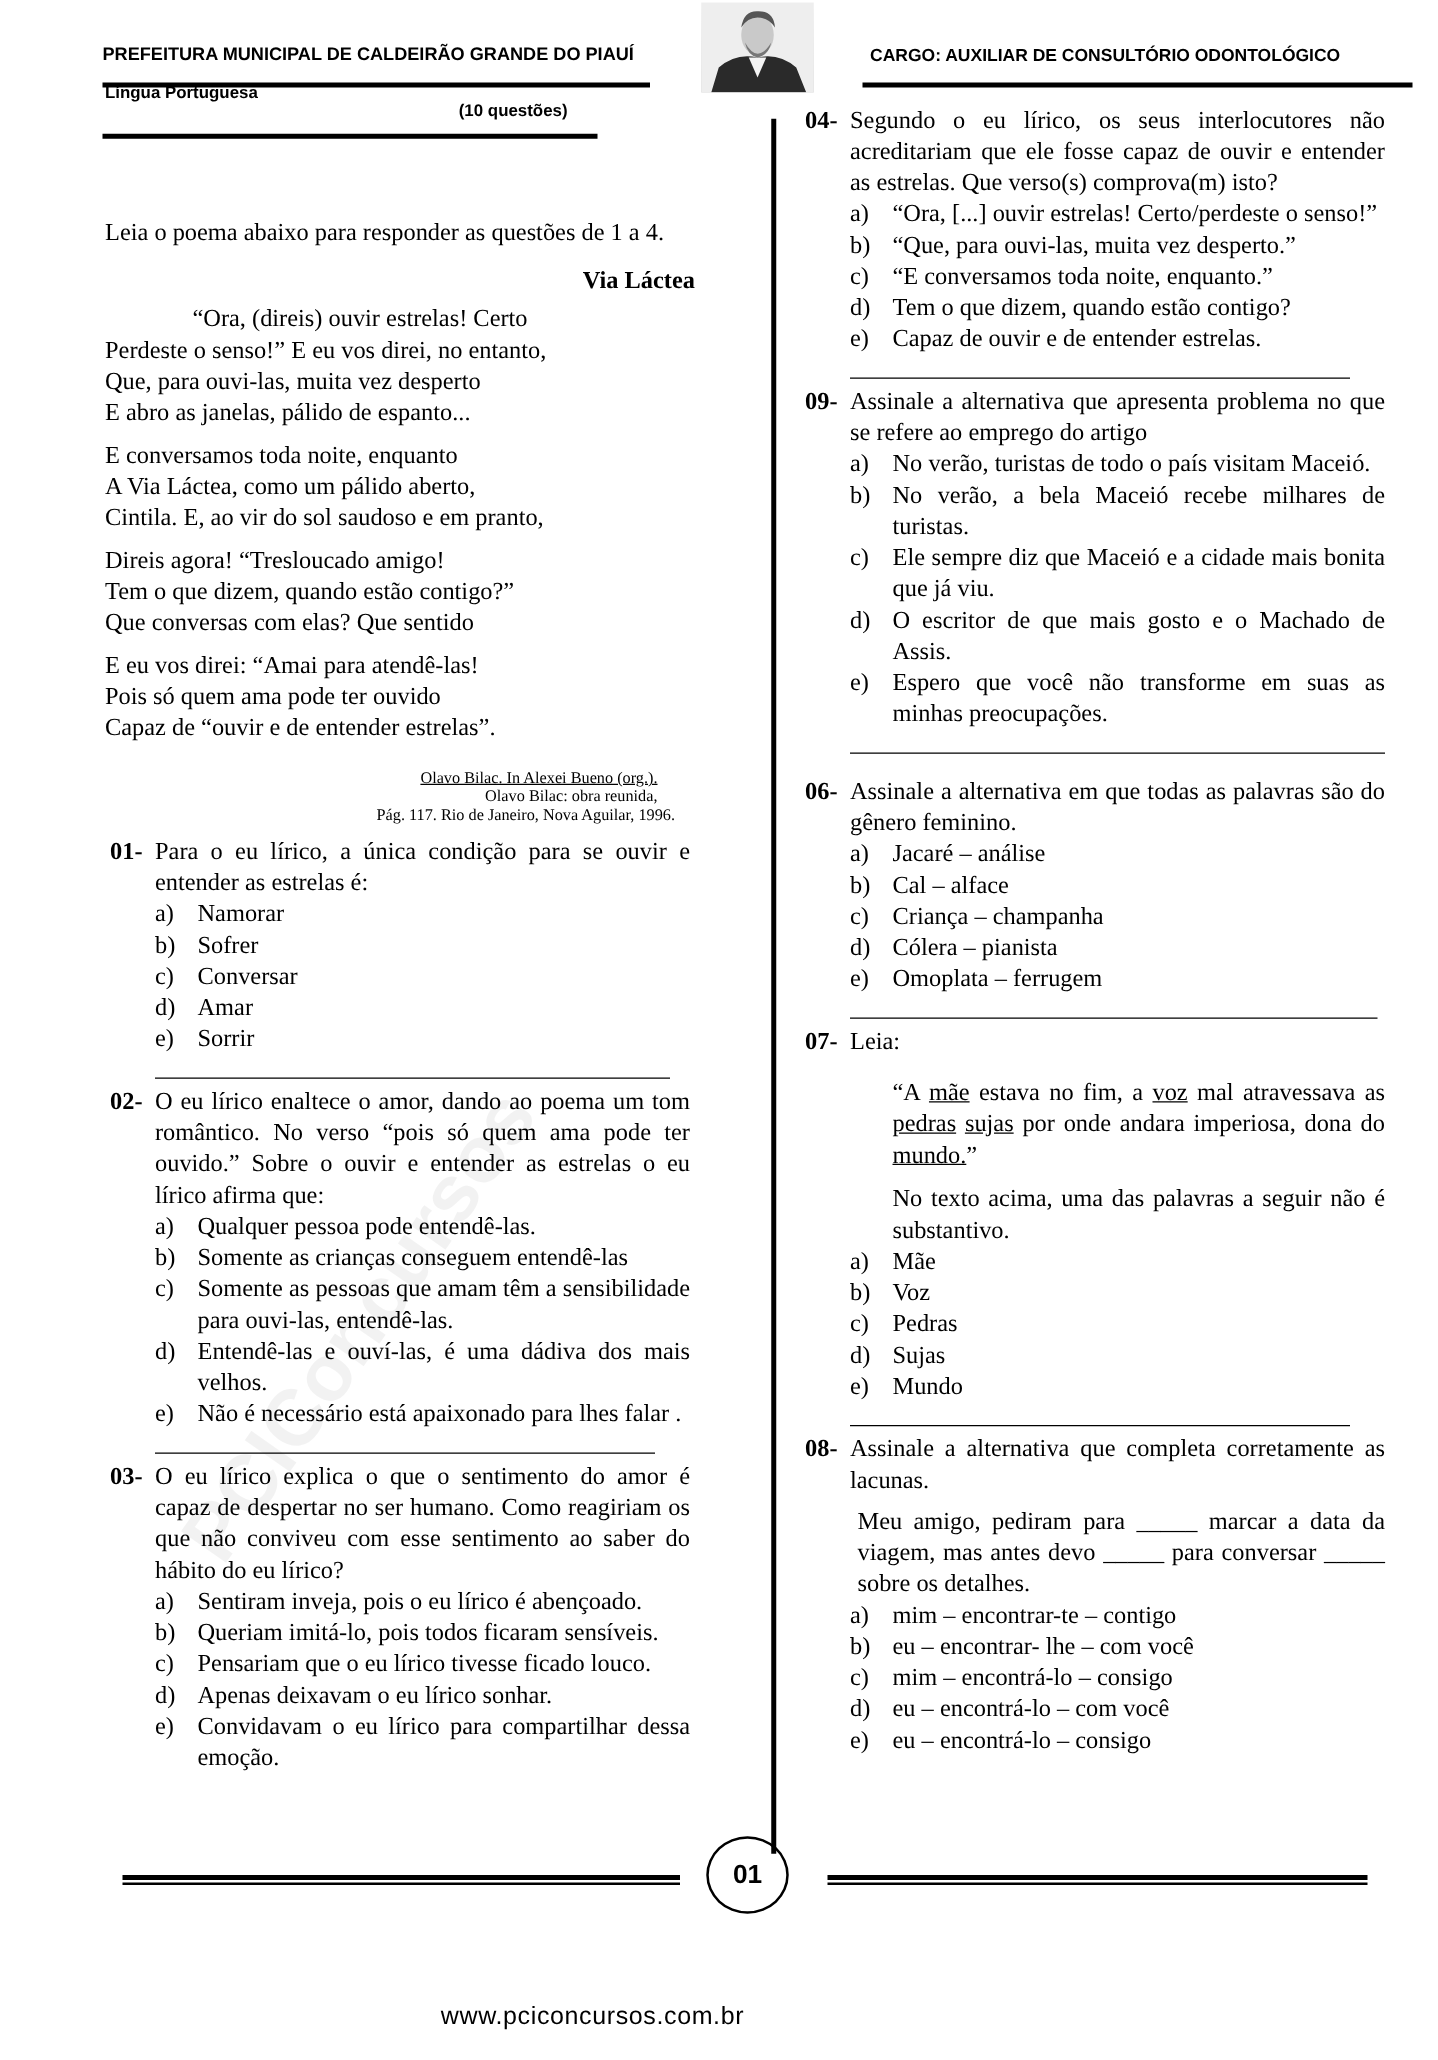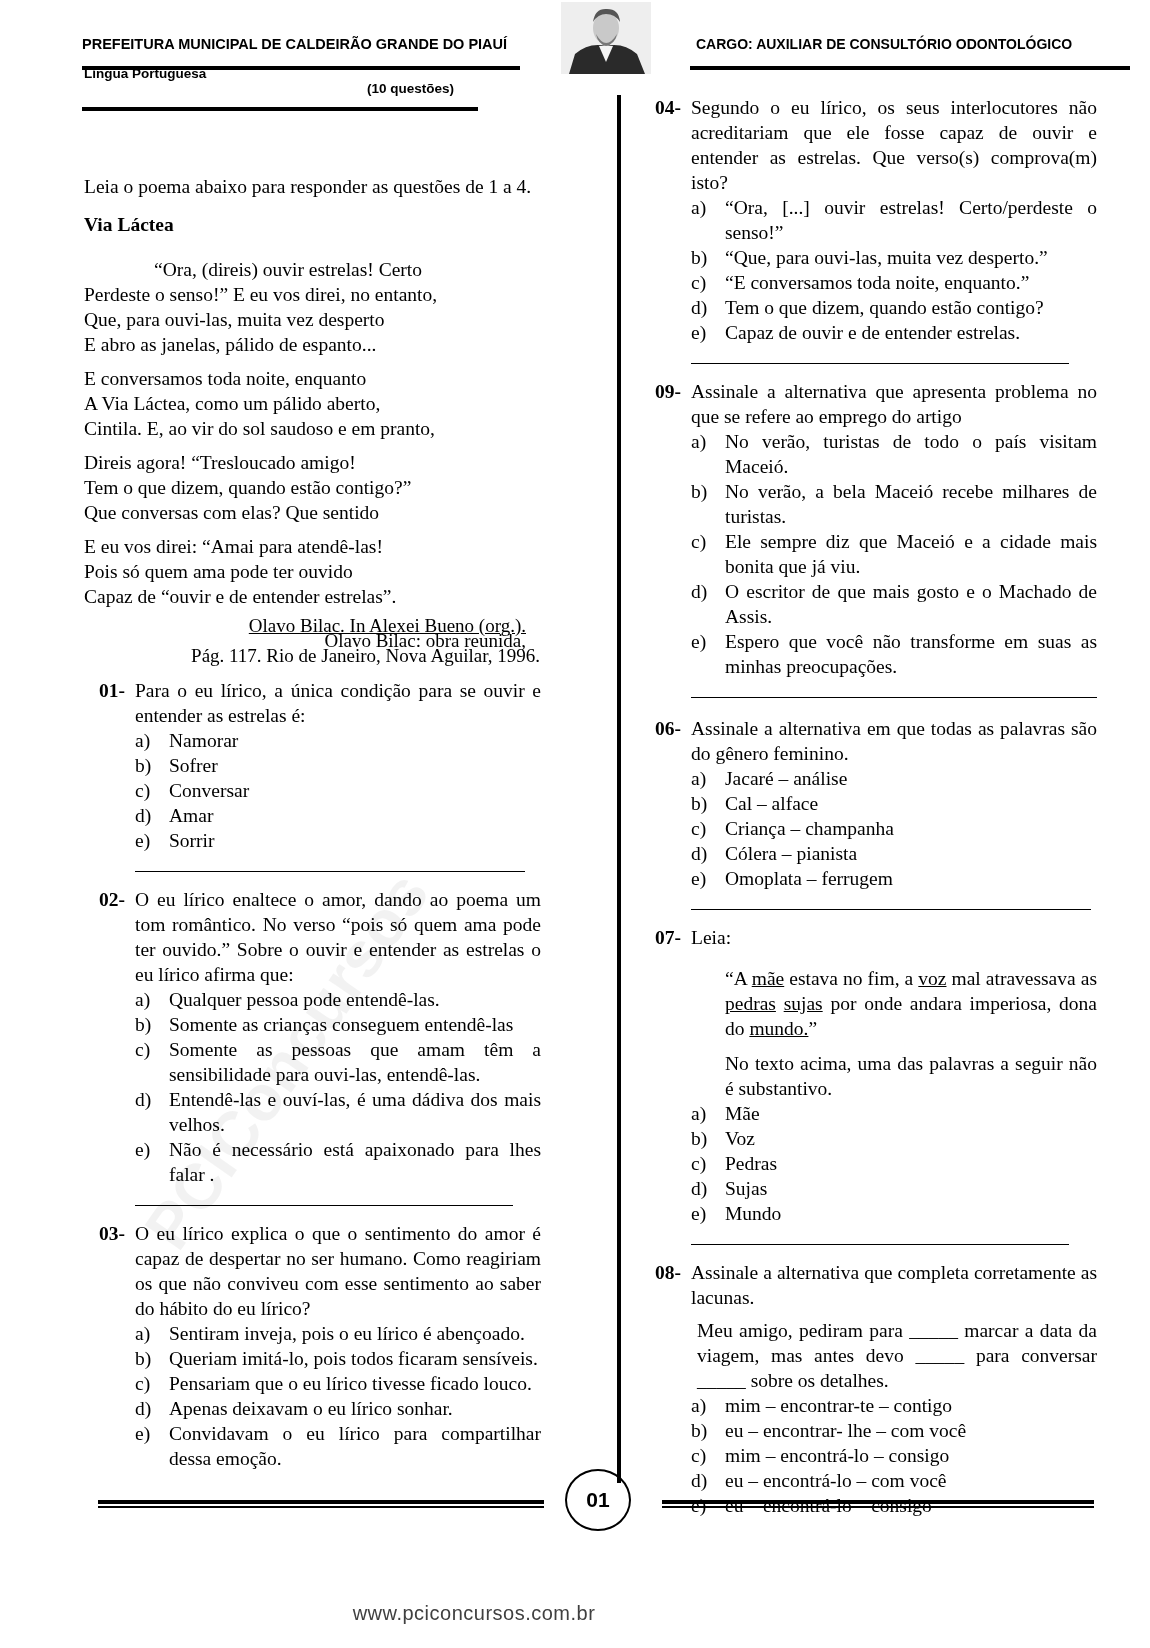--- a/index.html
+++ b/index.html
@@ -19,46 +19,46 @@
   .subj-rule { position: absolute; left: 82px; top: 107px; width: 396px; height: 4px; background: #000; }
 
   .col-divider { position: absolute; left: 617px; top: 95px; width: 4px; height: 1388px; background: #000; }
 
   .col { position: absolute; font-size: 19.5px; line-height: 25px; }
   .col-left { left: 84px; top: 130px; width: 472px; }
   .col-right { left: 640px; top: 80px; width: 472px; }
 
   .p { margin: 0; }
   .intro { text-align: justify; margin-top: 44px; }
-  .poem-title { text-align: left; font-weight: bold; margin: 13px 0 20px 0; }
+  .poem-title { text-align: right; font-weight: bold; margin: 13px 0 6px 0; }
   .stanza { margin: 0 0 9px 0; }
   .stanza div { white-space: nowrap; }
   .indent-first { padding-left: 70px; }
-  .citation { text-align: right; font-size: 19px; line-height: 15px; margin: 9px 30px 10px 0; }
+  .citation { text-align: right; font-size: 13px; line-height: 15px; margin: 19px 30px 10px 0; }
   .citation .u { text-decoration: underline; }
 
-  .q { position: relative; padding-left: 36px; margin: 15px; }
+  .q { position: relative; padding-left: 36px; margin: 4px; }
   .q .num { position: absolute; left: 0; top: 0; font-weight: bold; }
   .q .stem { text-align: justify; }
   .opts { margin: 0; padding: 0; list-style: none; }
   .opt { position: relative; padding-left: 34px; text-align: justify; }
   .opt .letter { position: absolute; left: 0; top: 0; }
   .sep { border-bottom: 1px solid #000; margin: 8px 0 6px 0; height: 10px; }
   .u { text-decoration: underline; }
   .blockquote { padding-left: 34px; text-align: justify; }
   .gap { height: 10px; }
 
   .footer-rule-l { position: absolute; left: 98px; top: 1500px; width: 446px; }
   .footer-rule-r { position: absolute; left: 662px; top: 1500px; width: 432px; }
   .footer-rule-l div, .footer-rule-r div { background: #000; }
   .fr1 { height: 4px; margin-bottom: 2px; }
   .fr2 { height: 2px; }
   .page-badge { position: absolute; left: 565px; top: 1469px; width: 62px; height: 58px; border: 2.5px solid #000; border-radius: 50%; display: flex; align-items: center; justify-content: center; font-size: 21px; font-weight: bold; }
 
-  .site-link { position: absolute; left: 0; width: 948px; top: 1602px; text-align: center; color: #404040; font-size: 20px; letter-spacing: 0.5px; text-decoration: none; }
+  .site-link { position: absolute; left: 0; width: 948px; top: 1602px; text-align: center; color: #000000; font-size: 20px; letter-spacing: 0.5px; text-decoration: none; }
 
   .watermark { position: absolute; left: 130px; top: 1220px; color: rgba(0,0,0,0.05); font-size: 64px; font-weight: bold; transform: rotate(-55deg); transform-origin: left top; white-space: nowrap; pointer-events: none; }
 </style>
 </head>
 <body>
 
 <div class="hdr-left sans">PREFEITURA MUNICIPAL DE CALDEIRÃO GRANDE DO PIAUÍ</div>
 <div class="portrait">
   <svg width="90" height="72" viewBox="0 0 90 72">
     <rect width="90" height="72" fill="#eeeeee"></rect>

